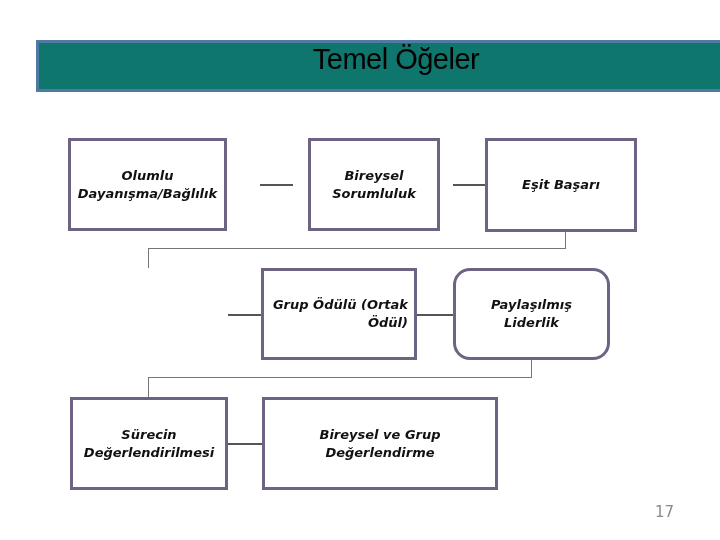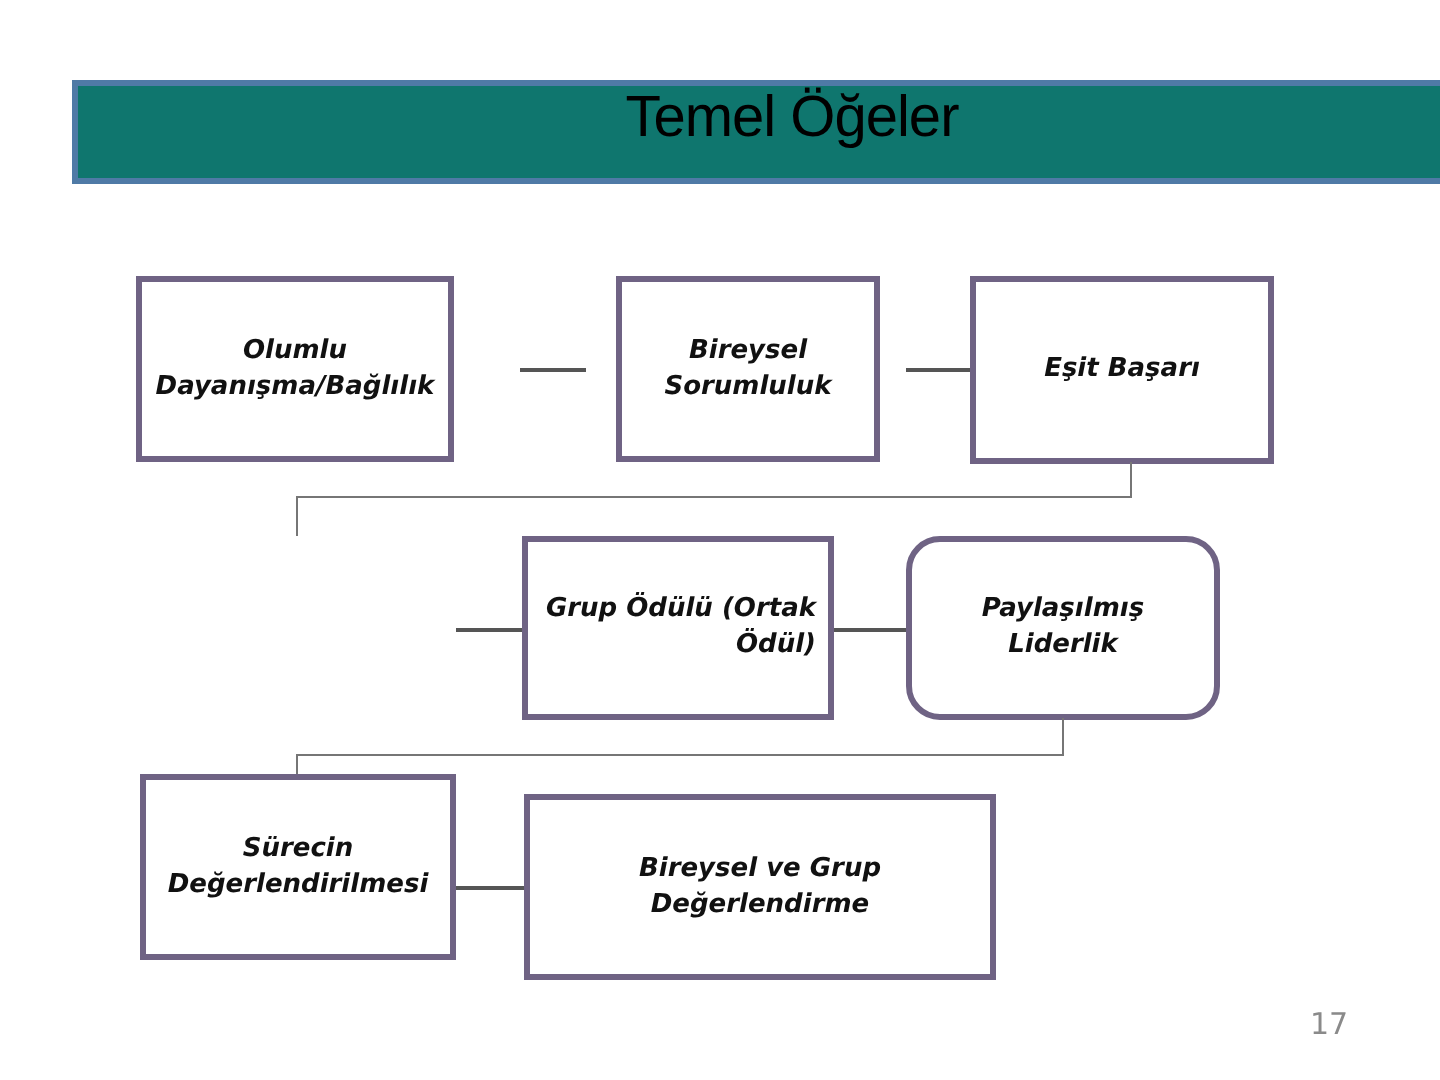--- a/index.html
+++ b/index.html
@@ -54,21 +54,21 @@
   .dbox .lbl.upright { font-style: normal; }
   
   .box-a { left: 68px;  top: 138px; width: 159px; height: 93px; }
   .box-b { left: 308px; top: 138px; width: 132px; height: 93px; }
   .box-c { left: 485px; top: 138px; width: 152px; height: 94px; }
   
   .box-d { left: 70px;  top: 268px; width: 158px; height: 92px; }
   .box-e { left: 261px; top: 268px; width: 156px; height: 92px; text-align: right; }
   .box-f { left: 453px; top: 268px; width: 157px; height: 92px; border-radius: 17px; }
   
-  .box-g { left: 70px;  top: 387px; width: 158px; height: 93px; }
+  .box-g { left: 70px;  top: 397px; width: 158px; height: 93px; }
   .box-h { left: 262px; top: 397px; width: 236px; height: 93px; }
 
   .conn { position: absolute; background: var(--connector); }
   .conn.h { height: 2px; }
   .elbow { position: absolute; background: var(--elbow); }
   .elbow.h { height: 1px; }
   .elbow.v { width: 1px; }
 
   .conn-ab { left: 260px; top: 184px; width: 33px; }
   .conn-bc { left: 453px; top: 184px; width: 32px; }

